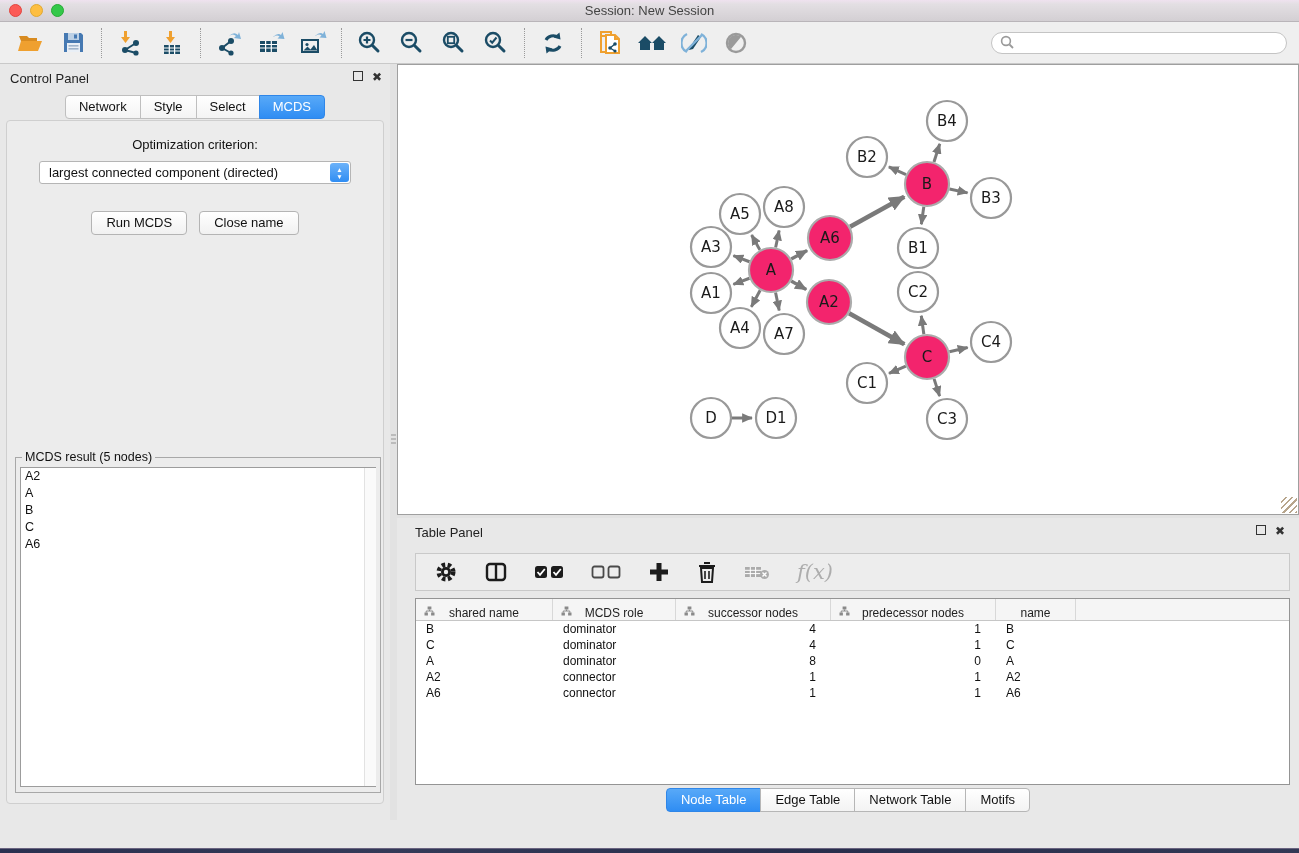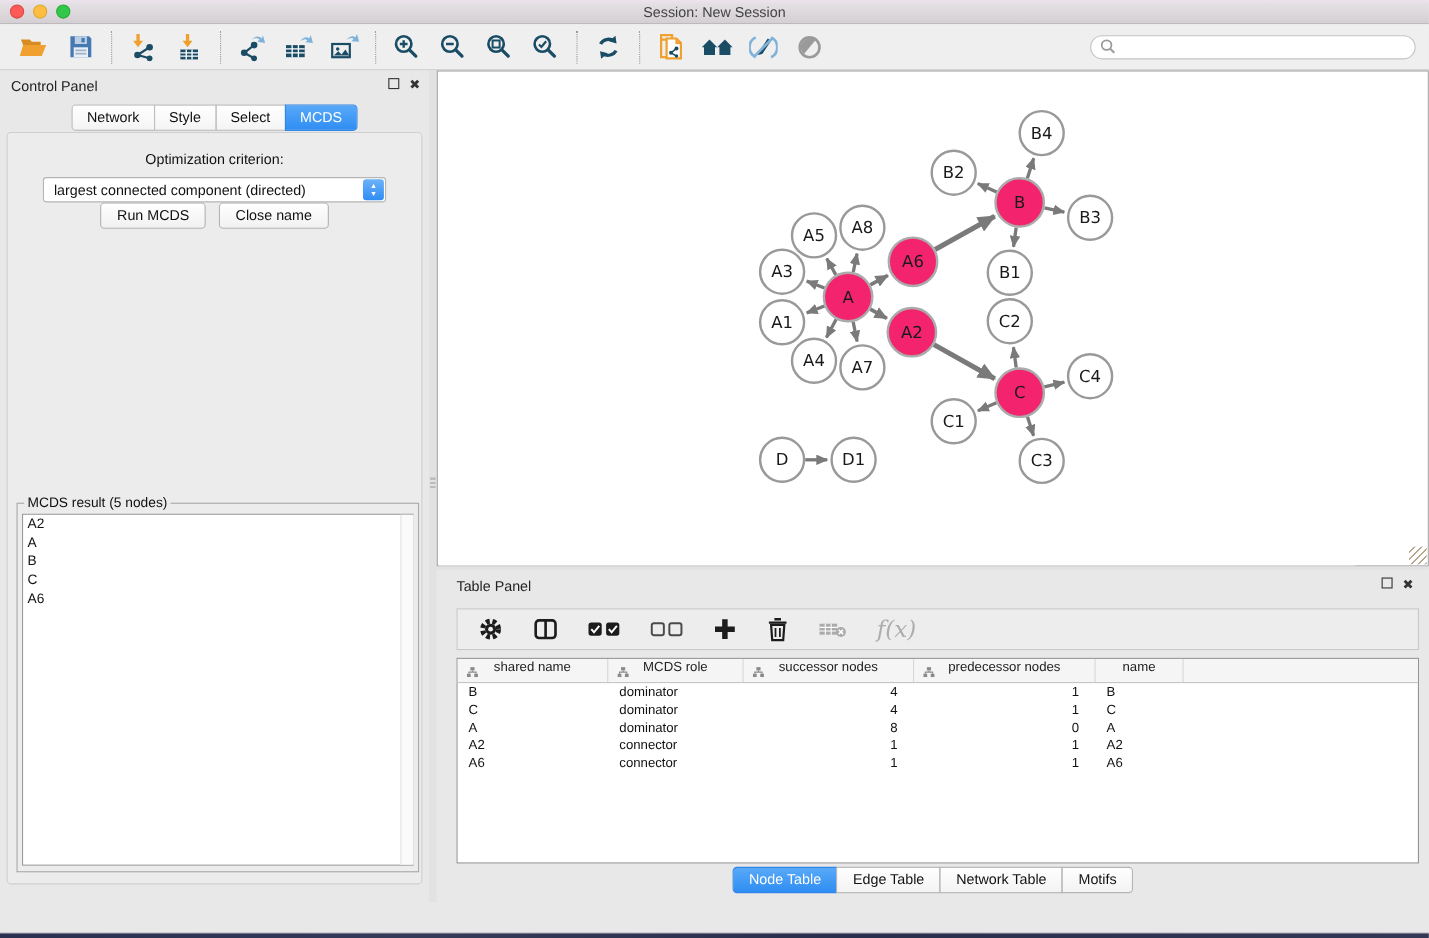--- a/index.html
+++ b/index.html
@@ -44,21 +44,21 @@
   .seg-tab.active { background:linear-gradient(#58a9f8,#2f8df3); color:#fff; border-color:#2f86e8; }
   .cp-inner { position:absolute; left:6px; right:6px; top:56px; bottom:16px;
     background:#ececec; border:1px solid #cfcfcf; border-radius:4px; }
   .opt-label { margin-top:16px; text-align:center; font-size:13px; color:#111; }
   .selectbox { position:relative; margin:9px auto 0; width:312px; height:23px; background:#fff;
     border:1px solid #b5b5b5; border-radius:3px; display:flex; align-items:center; }
   .selectbox .sel-text { font-size:13px; color:#111; padding-left:9px; }
   .sel-stepper { position:absolute; right:1px; top:1px; width:19px; height:19px; border-radius:3px;
     background:linear-gradient(#6cb2f9,#2f8df3); color:#fff; font-size:6.5px; line-height:7px;
     display:flex; flex-direction:column; align-items:center; justify-content:center; }
-  .cp-buttons { display:flex; justify-content:center; gap:12px; margin-top:0; }
+  .cp-buttons { display:flex; justify-content:center; gap:12px; margin-top:27px; }
   .push-btn { font-size:13px; color:#111; background:linear-gradient(#ffffff,#f1f1f1);
     border:1px solid #b4b4b4; border-radius:4px; padding:3px 14px 4px; }
   .mcds-box { position:absolute; left:8px; right:2px; top:336px; bottom:10px;
     border:1px solid #a8a8a8; background:#ececec; }
   .mcds-legend { position:absolute; top:-8px; left:6px; background:#ececec; font-size:12.5px; color:#111; padding:0 3px; }
   .mcds-list { position:absolute; left:4px; right:4px; top:9px; bottom:5px; background:#fff;
     border:1px solid #9c9c9c; overflow:hidden; }
   .mcds-scroll { position:absolute; right:0; top:0; bottom:0; width:12px; background:#fafafa; border-left:1px solid #e2e2e2; }
   .mcds-item { font-size:12.5px; color:#111; padding:1px 0 1px 4px; line-height:15px; }
 
@@ -83,21 +83,21 @@
 
   
   .table-panel { position:absolute; left:397px; top:518px; width:902px; height:300px; background:#e8e8e8; }
   .tp-toolbar { position:absolute; left:18px; right:9px; top:35px; height:38px;
     background:#ededed; border:1px solid #c9c9c9; display:flex; align-items:center; padding-left:18px; gap:27px; }
   .tp-ic { display:flex; align-items:center; justify-content:center; height:28px; }
   .fx { font-family:"DejaVu Serif", serif; font-style:italic; font-size:21px; color:#adadad; }
   .tp-table { position:absolute; left:18px; right:9px; top:80px; bottom:33px;
     background:#fff; border:1px solid #949494; overflow:hidden; }
   .thead { display:flex; background:#f5f5f5; border-bottom:1px solid #c6c6c6; height:22px; }
-  .th { position:relative; display:flex; align-items:flex-start; justify-content:center;
+  .th { position:relative; display:flex; align-items:flex-end; justify-content:center;
     border-right:1px solid #d8d8d8; font-size:12px; color:#222; }
   .tree-ic { position:absolute; left:8px; top:6px; }
   .tr { display:flex; height:16px; align-items:center; }
   .td { font-size:12px; color:#111; height:16px; line-height:16px; }
   .td.l { padding-left:10px; }
   .td.r { text-align:right; padding-right:15px; }
   .tp-tabs { position:absolute; left:0; right:0; bottom:6px; display:flex; justify-content:center; }
   .tp-tab { font-size:13px; color:#111; background:linear-gradient(#ffffff,#f3f3f3);
     border:1px solid #b6b6b6; padding:3px 14px 4px; margin-left:-1px; }
   .tp-tab:first-child { border-radius:4px 0 0 4px; margin-left:0; }

